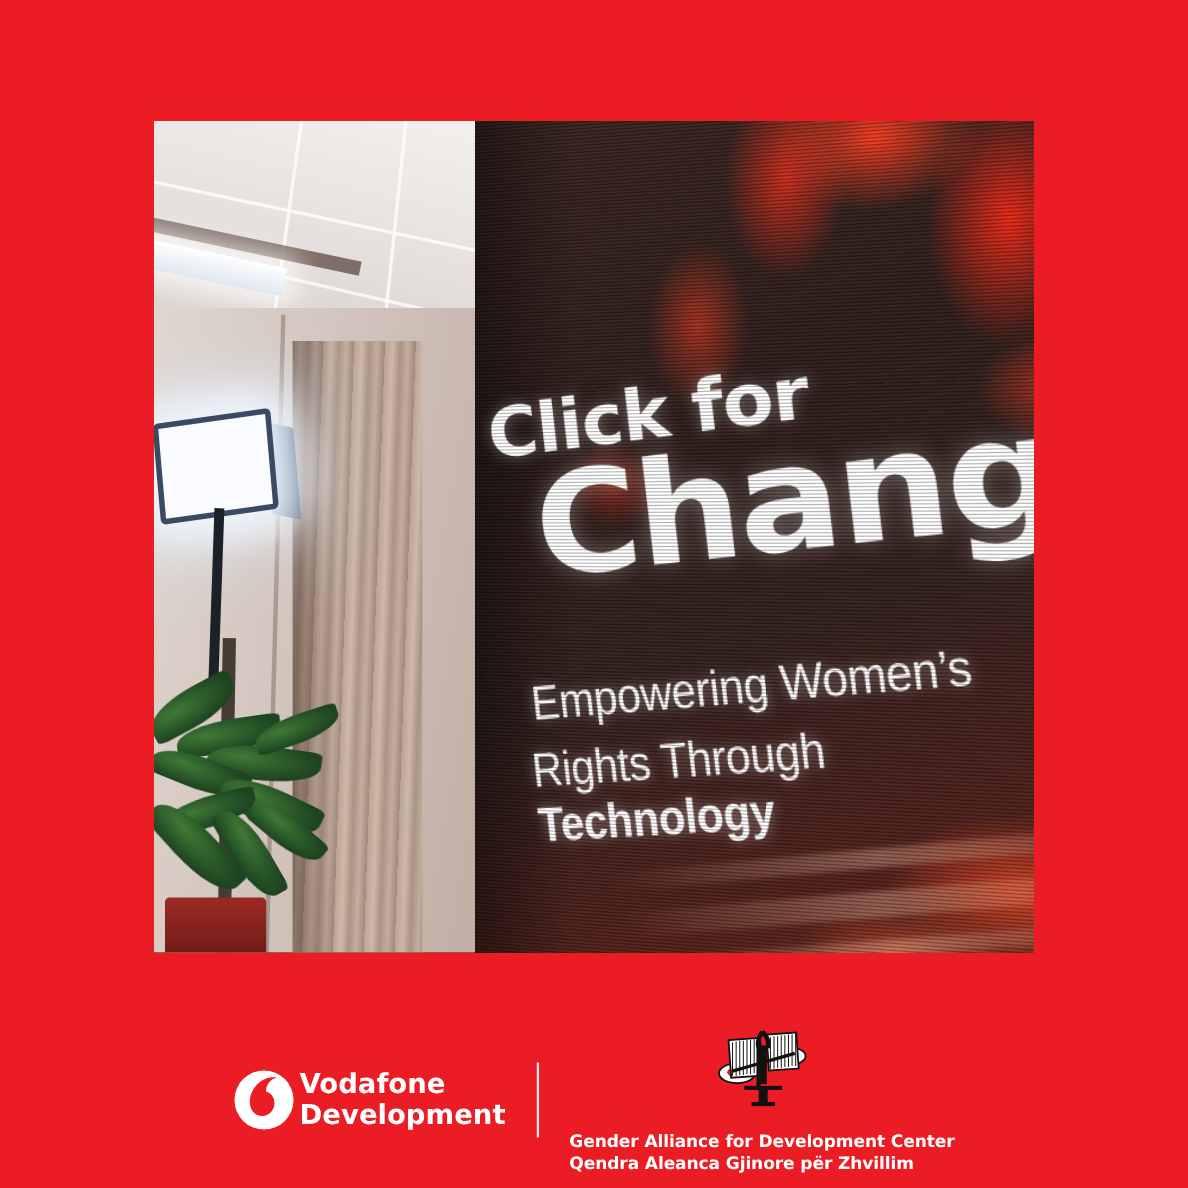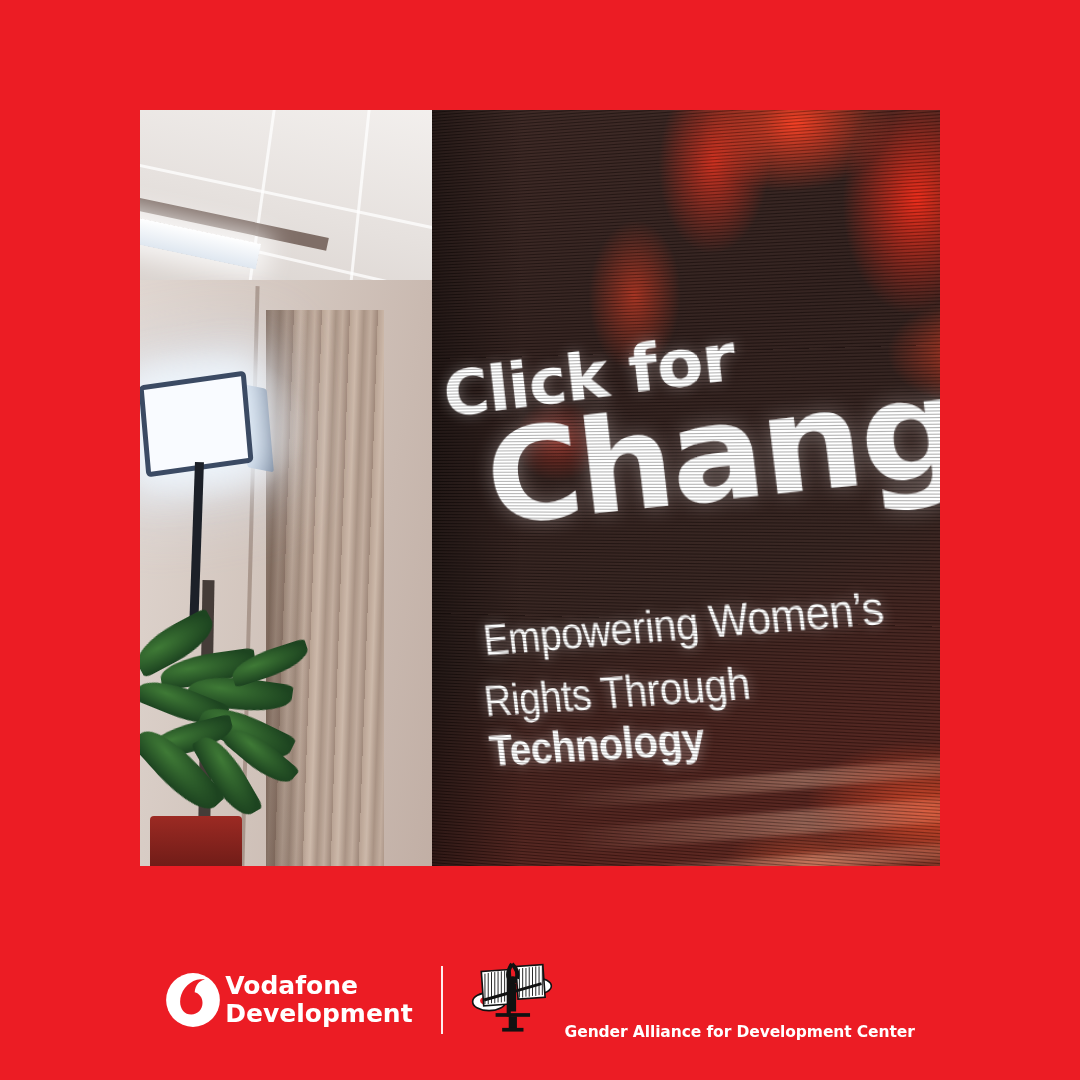--- a/index.html
+++ b/index.html
@@ -192,21 +192,21 @@
   .vf-block{ display:flex; align-items:center; gap:4px; }
   .vf-mark{ width:56px; height:56px; position:relative; }
   .vf-wordmark{
     color:#fff; font-size:25px; font-weight:700; line-height:1.14;
     font-family:"DejaVu Sans", sans-serif;
   }
   .divider{
     width:2px; height:68px; background:#fff; opacity:.92;
     margin:0 28px;
   }
-  .gadc-block{ display:flex; align-items:flex-end; gap:12px; }
+  .gadc-block{ display:flex; align-items:center; gap:12px;flex-direction:column; }
   .gadc-mark{ width:82px; height:84px; }
   .gadc-text{
     color:#fff; font-size:15.5px; font-weight:700; line-height:1.32;
     font-family:"DejaVu Sans", sans-serif;
     letter-spacing:-.1px;
   }
 </style>
 </head>
 <body>
 
@@ -321,15 +321,16 @@
         <path d="M50 6 C55 11 58 17 56 24" stroke="#111" stroke-width="5" fill="none"></path>
         <circle cx="51" cy="26" r="5" fill="#111"></circle>
         <rect x="47" y="30" width="8" height="34" fill="#111"></rect>
         <rect x="30" y="66" width="42" height="4.5" fill="#111"></rect>
         <rect x="46" y="70" width="10" height="16" fill="#111"></rect>
         <rect x="38" y="84" width="26" height="4.5" fill="#111"></rect>
       </svg>
     </div>
     <div class="gadc-text">
       <div>Gender Alliance for Development Center</div>
+      <div>Qendra Aleanca Gjinore për Zhvillim</div>
     </div>
   </div>
 </div>
 
 </body></html>

